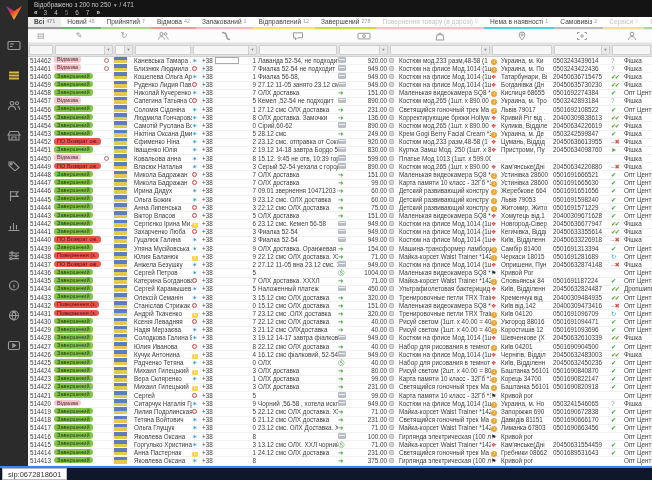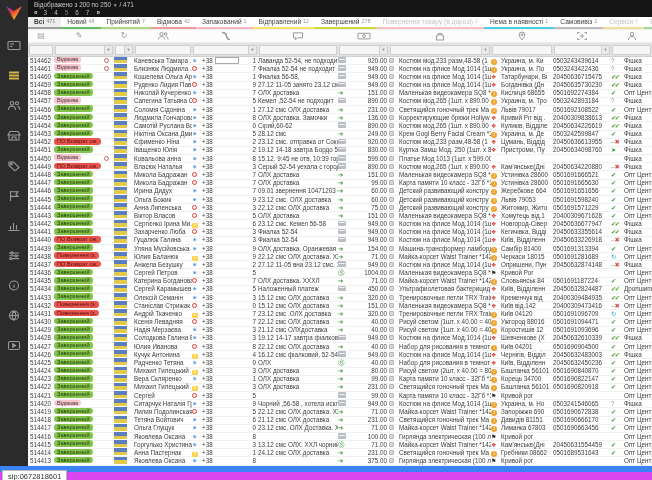--- a/index.html
+++ b/index.html
@@ -70,21 +70,21 @@
   .car-u { width:6px; height:6px; background:#f0a32a; border-radius:50%; color:#fff; font-size:4px; line-height:6px; text-align:center; display:inline-block; }
   .car-n { color:#e03c31; font-size:6px; }
   .car-p { color:#222; font-size:6px; }
   .res-q { color:#8a8a8a; } .res-c { color:#3a9e3a; }
   .res-d { color:#55a22b; letter-spacing:-1.5px; }
   .res-x { color:#d9534f; } .res-x b { color:#9a9a9a; font-weight:normal; }
   .res-f { color:#3a9e3a; } .res-r { color:#2e9bd6; }
   .c-src { color:#555; }
 
   
-  .statusbar { height:14px; background:#d946ef; border-top:6px solid #3b82f6; display:flex; align-items:center; }
+  .statusbar { height:14px; background:#0f172a; border-top:2px solid #3b82f6; display:flex; align-items:center; }
   .sipbox { margin-left:2px; background:#fff; border:1px solid #bbb; font-size:7.5px; color:#333; padding:0.5px 5px; }
 </style>
 </head>
 <body>
 
 <div class="app">
 
   <div class="sidebar">
     <svg class="logo" viewBox="0 0 20 18">
       <defs>

